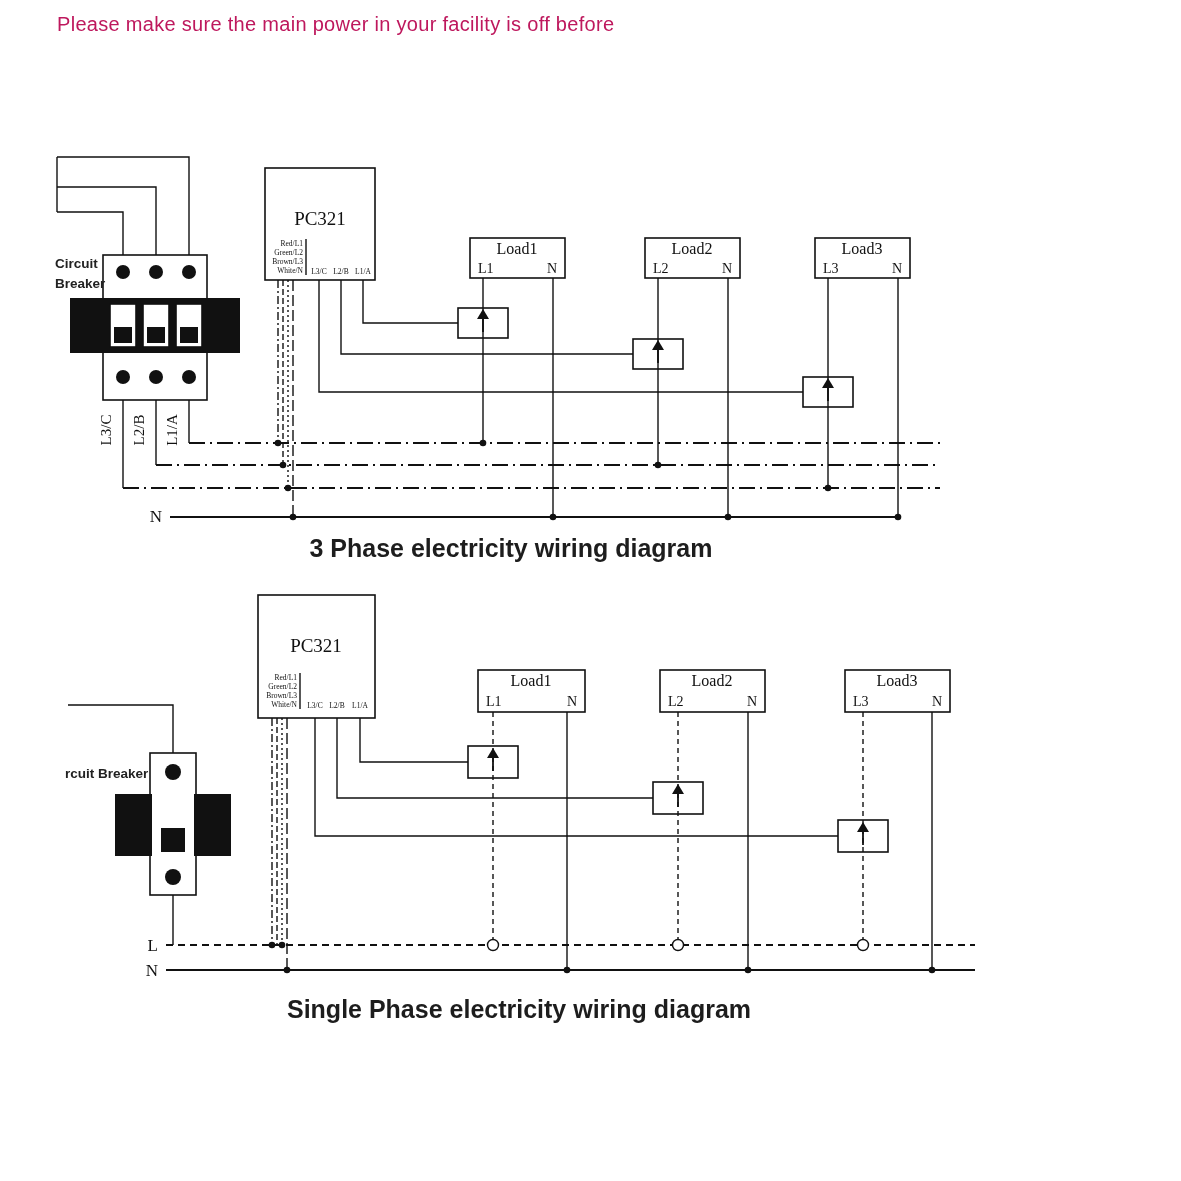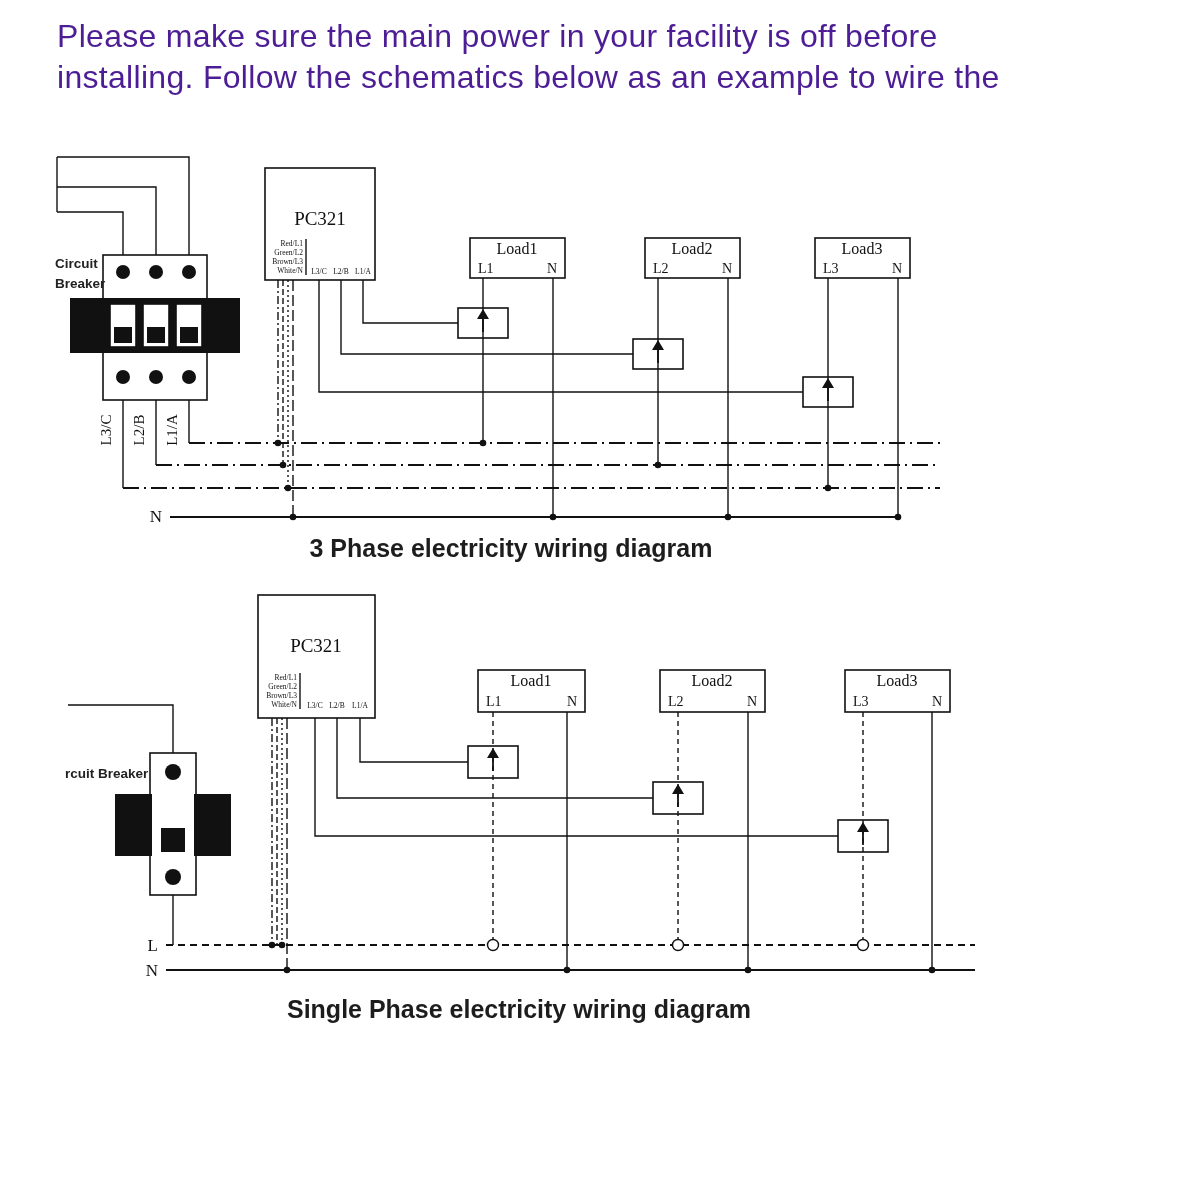--- a/index.html
+++ b/index.html
@@ -1,19 +1,19 @@
 <!DOCTYPE html>
 <html><head>
 <meta charset="utf-8">
 <style>
   * { margin:0; padding:0; box-sizing:border-box; }
   html,body { background:#ffffff; }
   body { width:1181px; height:1181px; font-family:"Liberation Sans",sans-serif; }
   .page { position:relative; width:1181px; height:1181px; background:#ffffff; overflow:hidden; }
-  .intro { position:absolute; left:57px; top:16px; color:#4c1d95; font-size:32px; line-height:41px; letter-spacing:0.3px; font-weight:500; }
+  .intro { position:absolute; left:57px; top:4px; color:#be185d; font-size:20px; line-height:41px; letter-spacing:0.3px; font-weight:500; }
   svg { position:absolute; left:0; display:block; }
   #svg-three  { top:140px; }
   #svg-single { top:580px; }
   svg text { font-family:"Liberation Serif",serif; fill:#111; }
   .title       { font-family:"Liberation Sans",sans-serif; font-weight:700; font-size:25px; fill:#1d1d1d; }
   .lbl-dev     { font-size:19px; }
   .lbl-small   { font-size:7.5px; }
   .lbl-load    { font-size:16px; }
   .lbl-term    { font-size:14px; }
   .lbl-nl      { font-size:17px; }
@@ -27,21 +27,20 @@
   .dot    { fill:#111; stroke:none; }
   .ocirc  { fill:#ffffff; stroke:#111; stroke-width:1.4; }
 </style>
 </head>
 <body>
 
 <div class="page">
 
   <div class="intro">
     <div>Please make sure the main power in your facility is off before</div>
-    <div>installing. Follow the schematics below as an example to wire the</div>
   </div>
 
   <svg id="svg-three" width="1181" height="435" viewBox="0 0 1181 435">
 
     <g>
       <line class="wire" x1="57" y1="17" x2="57" y2="72"></line>
       <path class="wire" d="M57,17 H189 V115"></path>
       <path class="wire" d="M57,47 H156 V115"></path>
       <path class="wire" d="M57,72 H123 V115"></path>
     </g>

